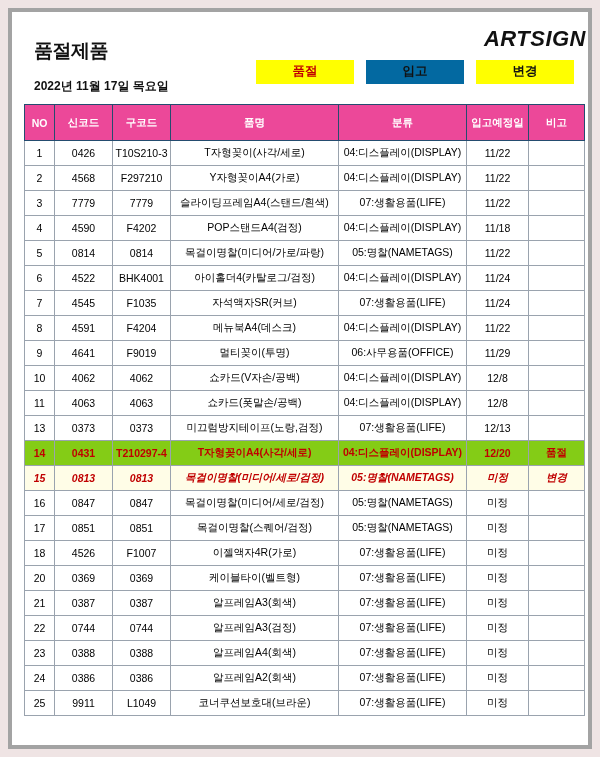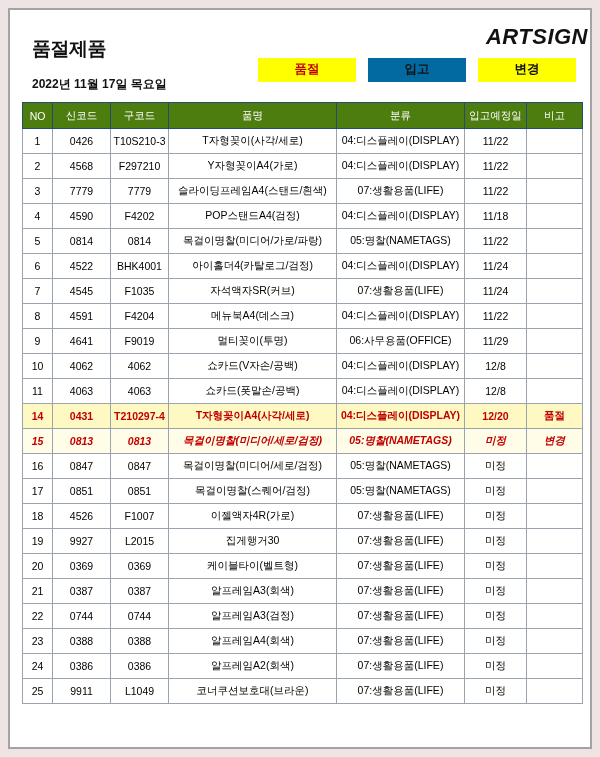--- a/index.html
+++ b/index.html
@@ -11,21 +11,21 @@
     font-family: "Liberation Sans", sans-serif;
     overflow: hidden;
   }
   .page {
     position: absolute;
     left: 8px;
     top: 8px;
     width: 584px;
     height: 741px;
     background: #ffffff;
-    border: 2px solid #a3a3a3;
+    border: 4px solid #a3a3a3;
   }
   
   .header {
     position: relative;
     height: 92px;
   }
   .doc-title {
     position: absolute;
     left: 22px;
     top: 26px;
@@ -82,38 +82,38 @@
   table.grid th, table.grid td {
     border: 1px solid #9aa3ae;
     height: 25px;
     padding: 0 2px;
     text-align: center;
     vertical-align: middle;
     overflow: hidden;
     white-space: nowrap;
   }
   table.grid thead th {
-    background: #4d7c0f;
+    background: #ec4899;
     color: #ffffff;
-    font-weight: normal;
+    font-weight: bold;
     font-size: 10.5px;
-    height: 26px;
+    height: 36px;
     border-color: #244c6f;
   }
   col.c-no    { width: 30px; }
   col.c-new   { width: 58px; }
   col.c-old   { width: 58px; }
   col.c-name  { width: 168px; }
   col.c-cat   { width: 128px; }
   col.c-eta   { width: 62px; }
   col.c-note  { width: 56px; }
 
   td.name { text-align: center; }
   tr.r-soldout td {
-    background: #fef9c3;
+    background: #84cc16;
     color: #c00000;
     font-weight: bold;
   }
   tr.r-change td {
     background: #fffde7;
     color: #c00000;
     font-weight: bold;
     font-style: italic;
   }
   tr.r-change td.cat { color: #c00000; }
@@ -250,20 +250,29 @@
         </tr>
         <tr>
           <td>11</td>
           <td>4063</td>
           <td>4063</td>
           <td class="name">쇼카드(폿말손/공백)</td>
           <td class="cat">04:디스플레이(DISPLAY)</td>
           <td>12/8</td>
           <td></td>
         </tr>
+        <tr>
+          <td>13</td>
+          <td>0373</td>
+          <td>0373</td>
+          <td class="name">미끄럼방지테이프(노랑,검정)</td>
+          <td class="cat">07:생활용품(LIFE)</td>
+          <td>12/13</td>
+          <td></td>
+        </tr>
         <tr class="r-soldout">
           <td>14</td>
           <td>0431</td>
           <td>T210297-4</td>
           <td class="name">T자형꽂이A4(사각/세로)</td>
           <td class="cat">04:디스플레이(DISPLAY)</td>
           <td>12/20</td>
           <td class="note-soldout">품절</td>
         </tr>
         <tr class="r-change">
@@ -296,29 +305,20 @@
         <tr>
           <td>18</td>
           <td>4526</td>
           <td>F1007</td>
           <td class="name">이젤액자4R(가로)</td>
           <td class="cat">07:생활용품(LIFE)</td>
           <td>미정</td>
           <td></td>
         </tr>
         <tr>
-          <td>19</td>
-          <td>9927</td>
-          <td>L2015</td>
-          <td class="name">집게행거30</td>
-          <td class="cat">07:생활용품(LIFE)</td>
-          <td>미정</td>
-          <td></td>
-        </tr>
-        <tr>
           <td>20</td>
           <td>0369</td>
           <td>0369</td>
           <td class="name">케이블타이(벨트형)</td>
           <td class="cat">07:생활용품(LIFE)</td>
           <td>미정</td>
           <td></td>
         </tr>
         <tr>
           <td>21</td>

